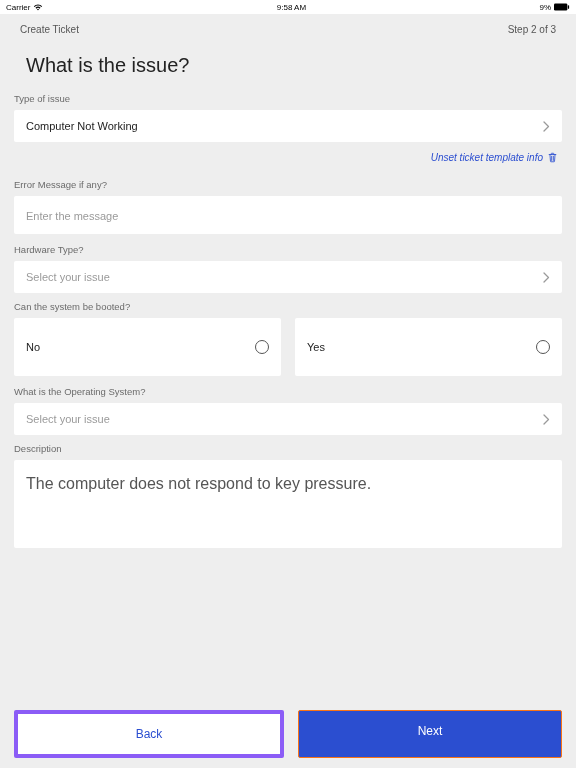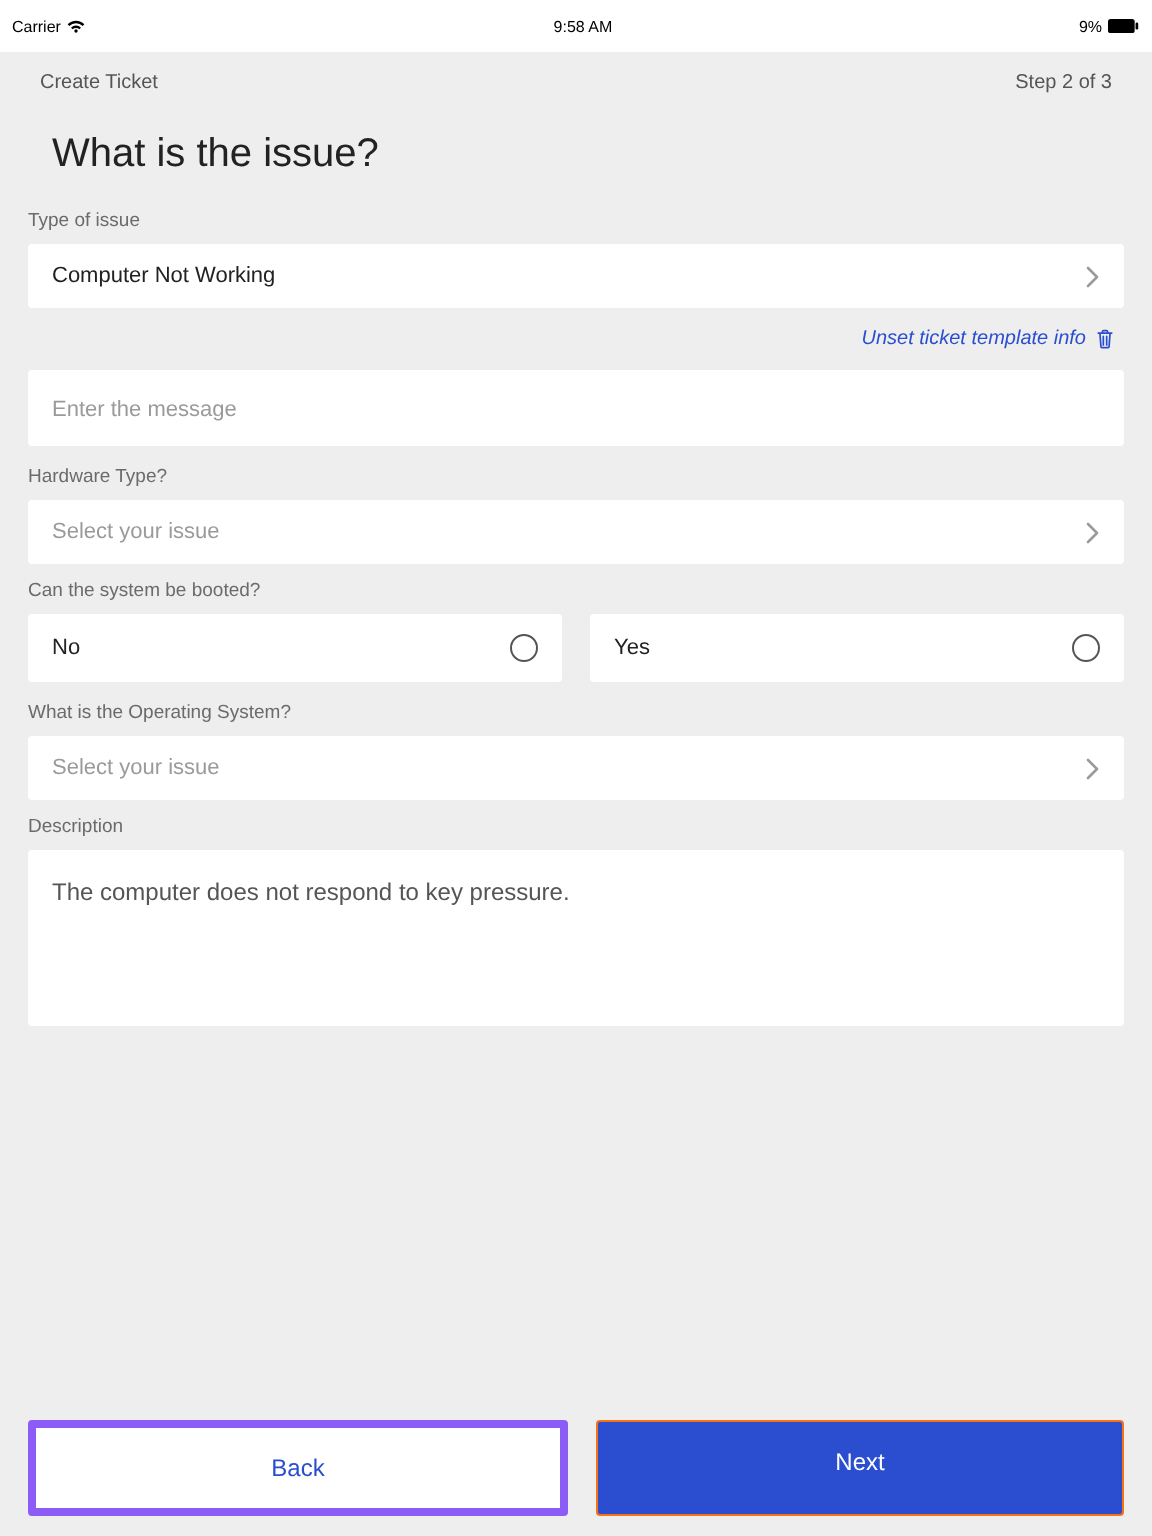--- a/index.html
+++ b/index.html
@@ -1,18 +1,18 @@
 <!DOCTYPE html>
 <html><head>
 <meta charset="utf-8">
 <style>
   * { box-sizing: border-box; margin: 0; padding: 0; font-family: -apple-system, BlinkMacSystemFont, "Segoe UI", Helvetica, Arial, sans-serif; }
   html, body { width: 576px; height: 768px; background: #eeeeee; overflow: hidden; }
 
-  .status-bar { height: 26px; background: #fff; display: flex; align-items: center; justify-content: space-between; padding: 0 6px; font-size: 8px; font-weight: 500; color: #000; }
+  .status-bar { height: 14px; background: #fff; display: flex; align-items: center; justify-content: space-between; padding: 0 6px; font-size: 8px; font-weight: 500; color: #000; }
   .status-left, .status-right { display: flex; align-items: center; gap: 3px; }
   .wifi-icon, .battery-icon { display: inline-flex; align-items: center; }
 
   .header { height: 30px; display: flex; align-items: center; justify-content: space-between; padding: 0 20px; font-size: 10px; color: #555; }
 
   .content { padding: 0 14px; }
   .title { font-size: 20px; font-weight: 400; color: #222; margin: 10px 0 16px 12px; }
 
   .label { font-size: 9.5px; color: #6b6b6b; margin: 6px 0 6px 0; }
   .field { background: #fff; border-radius: 2px; padding: 10px 12px; display: flex; align-items: center; justify-content: space-between; margin-bottom: 8px; }
@@ -22,26 +22,26 @@
 
   .unset-row { display: flex; justify-content: flex-end; align-items: center; gap: 4px; padding: 2px 4px 10px 0; }
   .unset-link { font-size: 10px; color: #2b4ed0; font-style: italic; cursor: pointer; }
   .trash { color: #2b4ed0; display: inline-flex; cursor: pointer; }
 
   .input-field { background: #fff; border-radius: 2px; padding: 10px 12px; margin-bottom: 10px; }
   .input-field input { border: none; outline: none; width: 100%; font-size: 11px; color: #222; background: transparent; }
   .input-field input::placeholder { color: #9a9a9a; }
 
   .radio-row { display: flex; gap: 14px; margin-bottom: 10px; }
-  .radio-option { flex: 1; background: #fff; border-radius: 2px; padding: 10px 12px; display: flex; align-items: center; justify-content: space-between; cursor: pointer; }
+  .radio-option { flex: 1; background: #fff; border-radius: 2px; padding: 22px 12px; display: flex; align-items: center; justify-content: space-between; cursor: pointer; }
   .radio-option .opt-text { font-size: 11px; color: #222; }
   .radio-circle { width: 14px; height: 14px; border: 1.5px solid #555; border-radius: 50%; }
 
   .textarea-field { background: #fff; border-radius: 2px; padding: 12px; min-height: 88px; }
-  .textarea-field .ta-text { font-size: 12px; color: #555; line-height: 1.5; }
+  .textarea-field .ta-text { font-size: 16px; color: #555; line-height: 1.5; }
 
   .footer { position: absolute; left: 0; right: 0; bottom: 10px; display: flex; gap: 14px; padding: 0 14px; }
   .btn { flex: 1; text-align: center; padding: 13px 0; font-size: 12px; border-radius: 2px; cursor: pointer; }
   .btn-back { background: #fff; border: 4px solid #8b5cf6; color: #2b4ed0; }
   .btn-next { background: #2b4ed0; border: 1px solid #f97316; color: #fff; }
 </style>
 </head>
 <body>
 
 <div class="status-bar">
@@ -85,20 +85,21 @@
 
   <div class="unset-row">
     <span class="unset-link">Unset ticket template info</span>
     <span class="trash">
       <svg width="11" height="11" viewBox="0 0 12 13">
           <path d="M2 3h8M4.5 3V2a.5.5 0 01.5-.5h2a.5.5 0 01.5.5v1M3 3l.6 8a.6.6 0 00.6.55h3.6a.6.6 0 00.6-.55L9 3M5 5v5M7 5v5" stroke="#2b4ed0" stroke-width="1" fill="none" stroke-linecap="round"></path>
         </svg>
     </span>
   </div>
 
+  <div class="label">Error Message if any?</div>
   <div class="input-field">
     <input type="text" placeholder="Enter the message" style="">
   </div>
 
   <div class="label">Hardware Type?</div>
   <div class="field">
     <span class="field-text placeholder">Select your issue</span>
     <span class="chevron">
       <svg width="7" height="11" viewBox="0 0 7 11">
           <path d="M1 1l4.5 4.5L1 10" stroke="#9a9a9a" stroke-width="1.3" fill="none" stroke-linecap="round" stroke-linejoin="round"></path>

